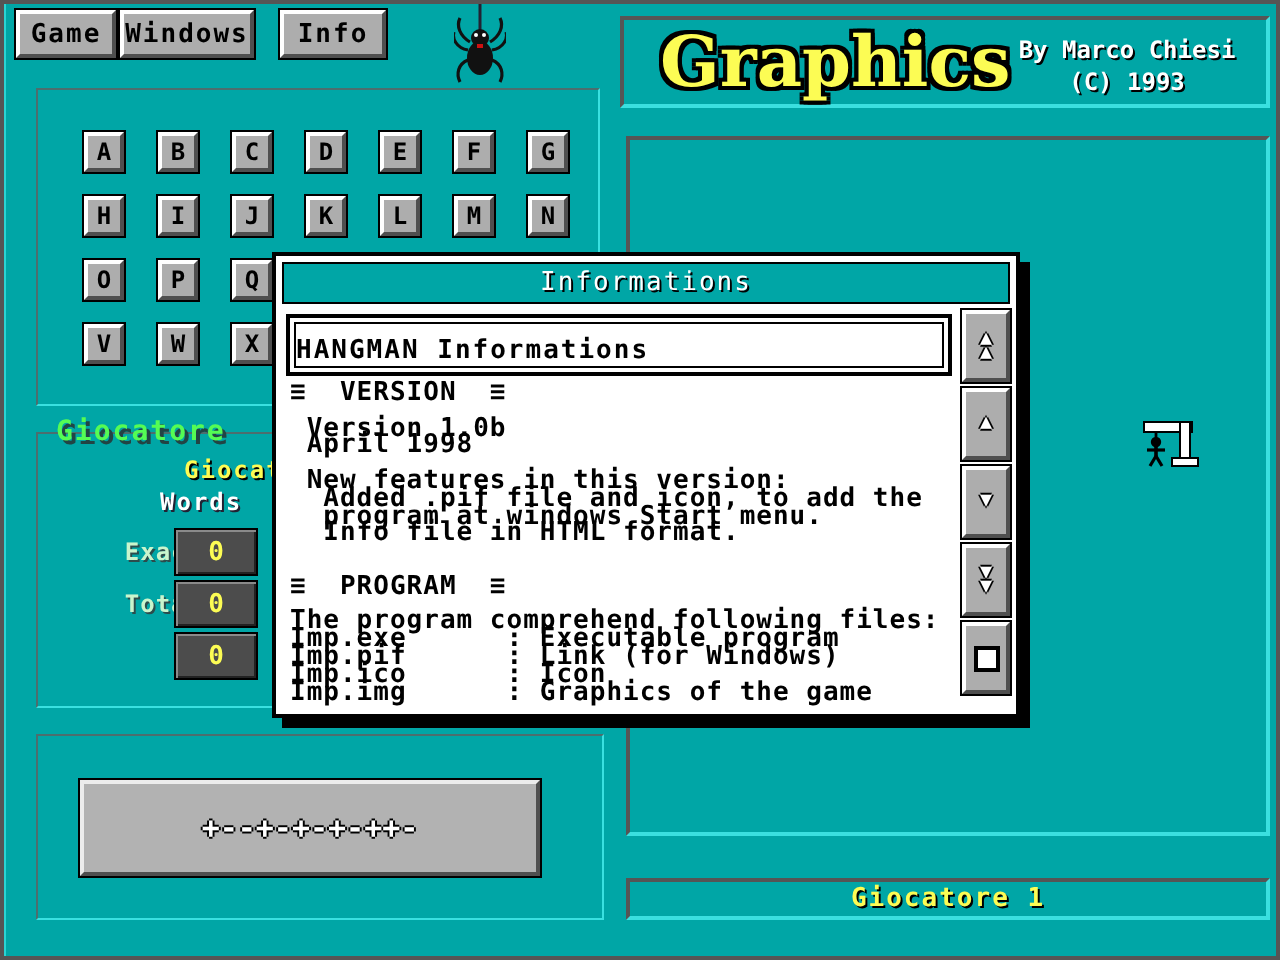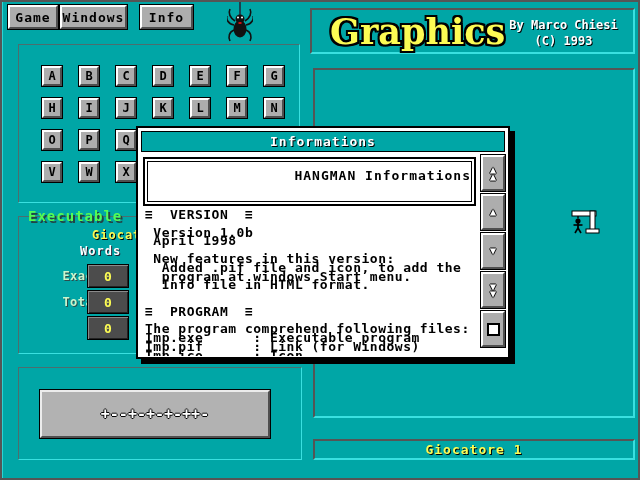--- a/index.html
+++ b/index.html
@@ -102,30 +102,30 @@
   }
 
   
   .dialog {
     position:absolute; left:136px; top:126px; width:374px; height:233px;
     background:#fff; border:2px solid #000; box-shadow:5px 5px 0 #000;
     padding:3px; box-sizing:border-box; z-index:30;
   }
   .dlg-title {
     height:19px; background:#00a6a6; border:1px solid #000;
-    color:#fff; font-weight:bold; font-size:13px; letter-spacing:1px;
+    color:#fff; font-weight:normal; font-size:13px; letter-spacing:1px;
     text-align:center; line-height:19px; text-shadow:1px 1px 0 #000;
   }
   .dlg-body { display:flex; gap:3px; height:201px; padding-top:3px; box-sizing:content-box; }
   .dlg-main { flex:1; position:relative; overflow:hidden; }
   .dlg-header-box { margin:2px 2px 0 2px; border:2px solid #000; padding:2px; }
   .dlg-header-inner {
-    border:1px solid #000; text-align:right;
+    border:1px solid #000; text-align:left;
     font-weight:bold; font-size:13px; letter-spacing:1px; color:#000;
-    padding:6px 0 18px 0;
+    padding:6px 0 0 0;
   }
   .dlg-pre {
     margin:5px 0 0 4px;
     font-family:"DejaVu Sans Mono", monospace;
     font-weight:bold; font-size:13px; line-height:8.8px; letter-spacing:0.5px;
     color:#000; white-space:pre;
   }
   .dlg-scroll { width:24px; display:flex; flex-direction:column; gap:3px; }
   .scroll-btn {
     height:36px; flex:none;
@@ -189,21 +189,21 @@
       <div class="btn3d letter-btn" style="left: 245px; top: 85px;">U</div>
       <div class="btn3d letter-btn" style="left: 23px; top: 117px;">V</div>
       <div class="btn3d letter-btn" style="left: 60px; top: 117px;">W</div>
       <div class="btn3d letter-btn" style="left: 97px; top: 117px;">X</div>
       <div class="btn3d letter-btn" style="left: 134px; top: 117px;">Y</div>
       <div class="btn3d letter-btn" style="left: 171px; top: 117px;">Z</div>
     </div>
 </div>
 
 <div class="group-box" style="left:18px; top:216px; width:280px; height:136px;">
-  <span class="group-label">Executable</span>
+  <span class="group-label">Giocatore</span>
   <span class="stats-player">Giocatore 1</span>
   <span class="stats-cols">Words  Letters</span>
   <div style="position:absolute; inset:0;">
       <span class="stat-label" style="top: 52px;">Exact</span>
       <div class="lcd-box" style="top: 47px;">0</div>
       <span class="stat-label" style="top: 78px;">Total</span>
       <div class="lcd-box" style="top: 73px;">0</div>
       <span class="stat-label" style="top: 104px;">%</span>
       <div class="lcd-box" style="top: 99px;">0</div>
     </div>

